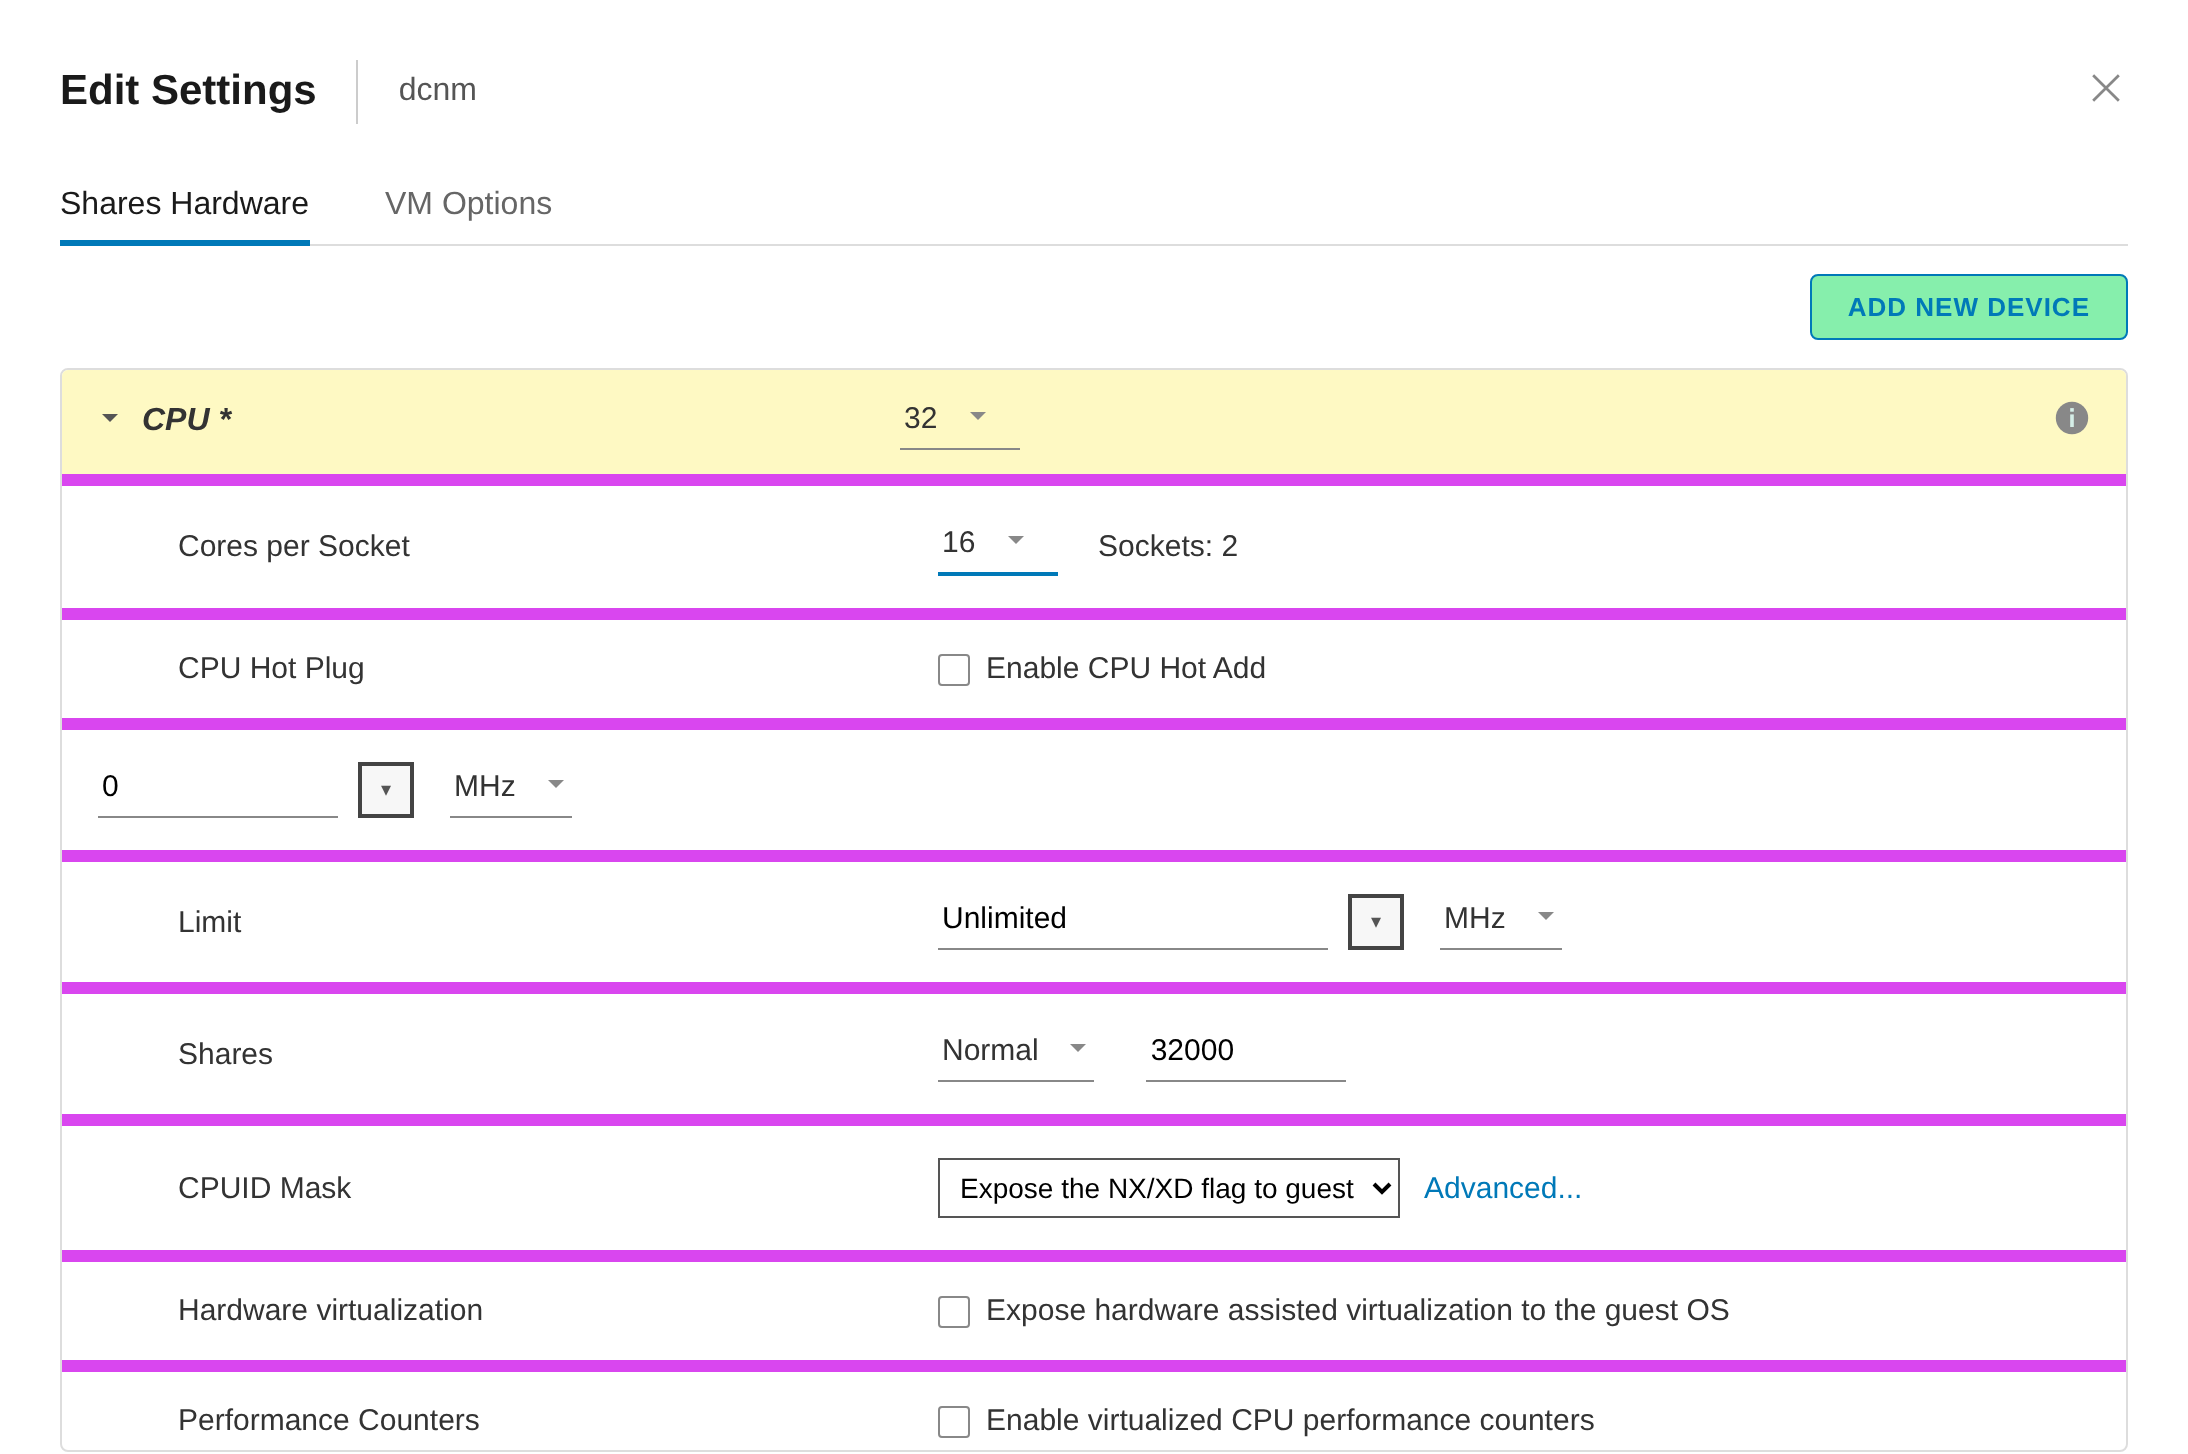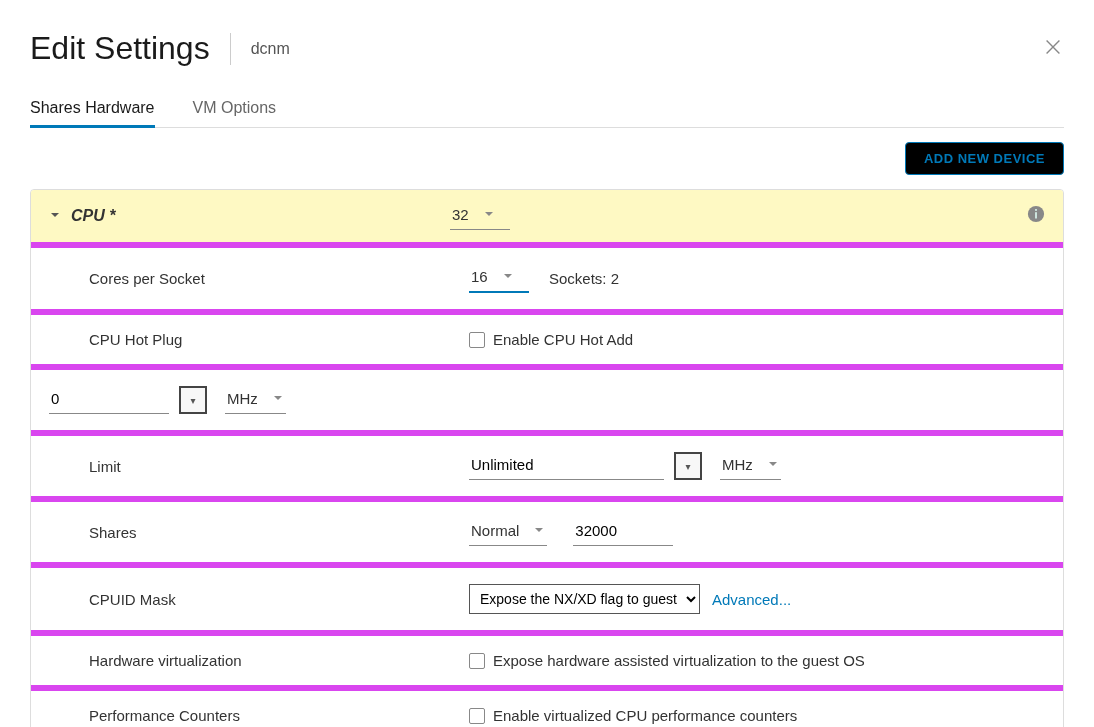--- a/index.html
+++ b/index.html
@@ -1,30 +1,30 @@
 <!DOCTYPE html>
 <html><head>
   <meta charset="utf-8">
   <style>
     * { box-sizing: border-box; font-family: -apple-system, BlinkMacSystemFont, "Segoe UI", Arial, sans-serif; }
     body { margin: 0; padding: 30px; background: #fff; color: #1a1a1a; width: 1094px; }
     
     .header { display: flex; align-items: center; margin-bottom: 24px; }
-    .title { font-size: 32px; font-weight: 400; color: #1a1a1a; }
+    .title { font-size: 21px; font-weight: 700; color: #1a1a1a; }
     .divider { width: 1px; height: 32px; background: #ccc; margin: 0 20px; }
     .subtitle { font-size: 16px; color: #555; }
     .close-icon { margin-left: auto; cursor: pointer; color: #888; }
     .close-icon svg { width: 22px; height: 22px; }
     
     .tabs { display: flex; border-bottom: 1px solid #ddd; margin-bottom: 14px; }
     .tab { padding: 8px 0; margin-right: 38px; font-size: 16px; color: #666; cursor: pointer; border-bottom: 3px solid transparent; margin-bottom: -1px; }
     .tab.active { color: #1a1a1a; border-bottom-color: #0079b8; }
     
     .toolbar { display: flex; justify-content: flex-end; margin-bottom: 14px; }
-    .btn-outline { border: 1px solid #0079b8; color: #0079b8; background: #000000; padding: 8px 18px; font-size: 13px; font-weight: 600; letter-spacing: 0.5px; border-radius: 4px; cursor: pointer; }
+    .btn-outline { border: 1px solid #0079b8; color: #0079b8; background: #86efac; padding: 8px 18px; font-size: 13px; font-weight: 600; letter-spacing: 0.5px; border-radius: 4px; cursor: pointer; }
     
     .panel { border: 1px solid #ddd; border-radius: 4px; overflow: hidden; }
     .panel-header { display: flex; align-items: center; background: #fef9c3; padding: 12px 18px; font-style: italic; font-weight: 700; font-size: 16px; color: #333; }
     .panel-header .chev { margin-right: 10px; color: #555; }
     .panel-header .col2 { margin-left: auto; width: 595px; display: flex; align-items: center; }
     .panel-header .info-icon { margin-left: auto; color: #888; }
     
     .row { display: flex; align-items: center; padding: 16px 18px; border-top: 6px solid #d946ef; }
     .row-label { padding-left: 40px; width: 420px; font-size: 15px; color: #333; }
     .row-content { flex: 1; display: flex; align-items: center; gap: 12px; font-size: 15px; color: #333; }

